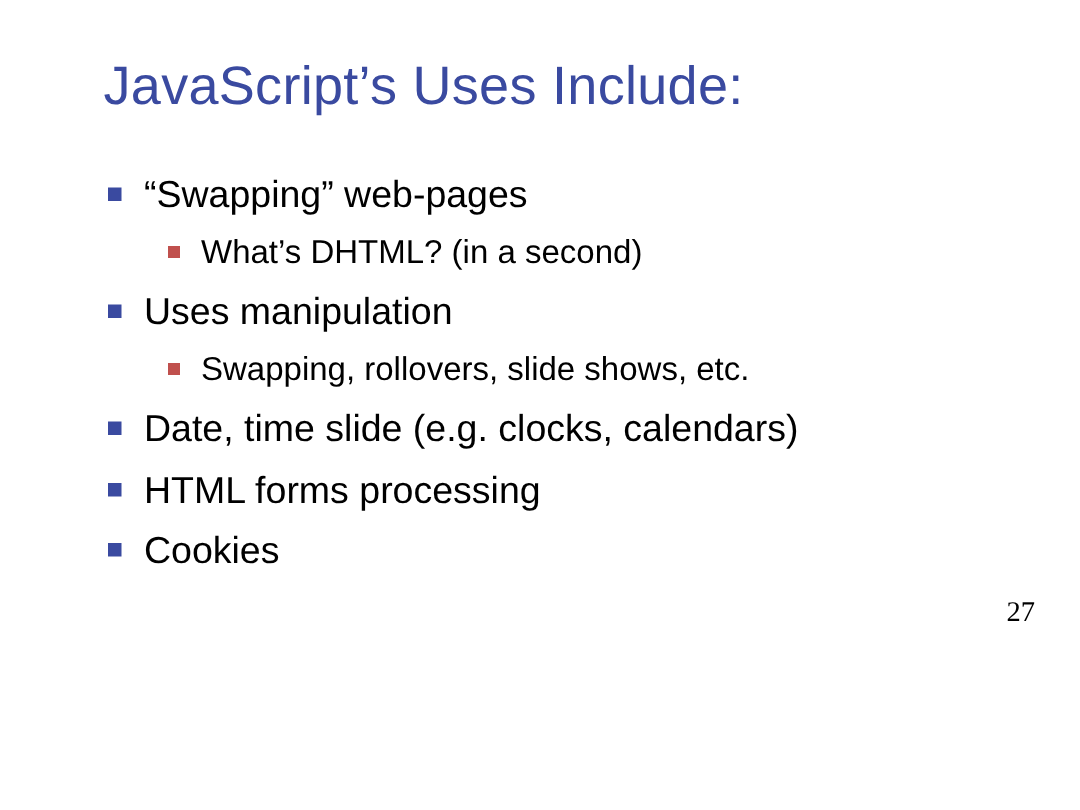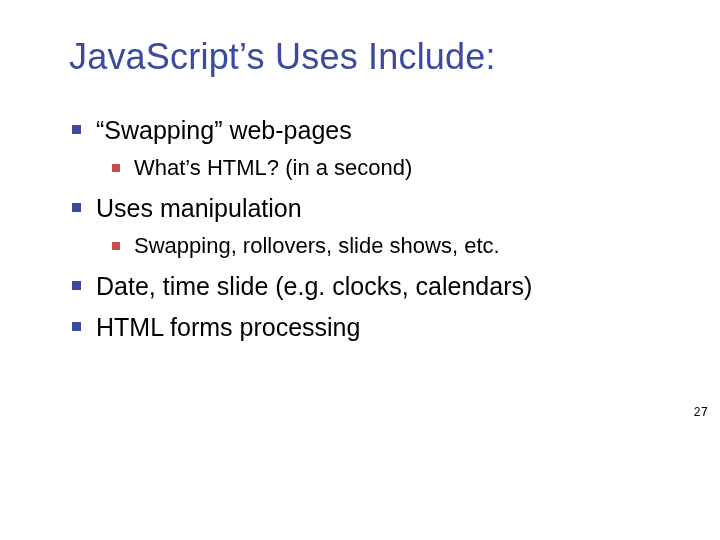--- a/index.html
+++ b/index.html
@@ -61,40 +61,40 @@
     content: "";
     position: absolute;
     left: 0;
     top: 0.54em;
     width: 8px;
     height: 8px;
     background: #c0504d;
   }
   .page-number {
     position: absolute;
-    right: 12px;
+    right: 30px;
     bottom: 18px;
-    font-size: 12px;
-    font-family: Liberation Mono, monospace;
+    font-size: 19px;
+    font-family: Liberation Serif, serif;
     color: #000;
   }
 </style>
 </head>
 <body>
 
 <div class="slide">
   <h1 class="title">JavaScript’s Uses Include:</h1>
 
   <ul class="level1">
 
     <li>
       <span>“Swapping” web-pages</span>
       <ul class="level2">
         <li>
-          <span>What’s HTML? (in a second)</span>
+          <span>What’s DHTML? (in a second)</span>
         </li>
       </ul>
     </li>
 
     <li>
       <span>Uses manipulation</span>
       <ul class="level2">
         <li>
           <span>Swapping, rollovers, slide shows, etc.</span>
         </li>
@@ -102,17 +102,20 @@
     </li>
 
     <li>
       <span>Date, time slide (e.g. clocks, calendars)</span>
     </li>
 
     <li>
       <span>HTML forms processing</span>
     </li>
 
+    <li>
+      <span>Cookies</span>
+    </li>
 
   </ul>
 
   <div class="page-number">27</div>
 </div>
 
 </body></html>

